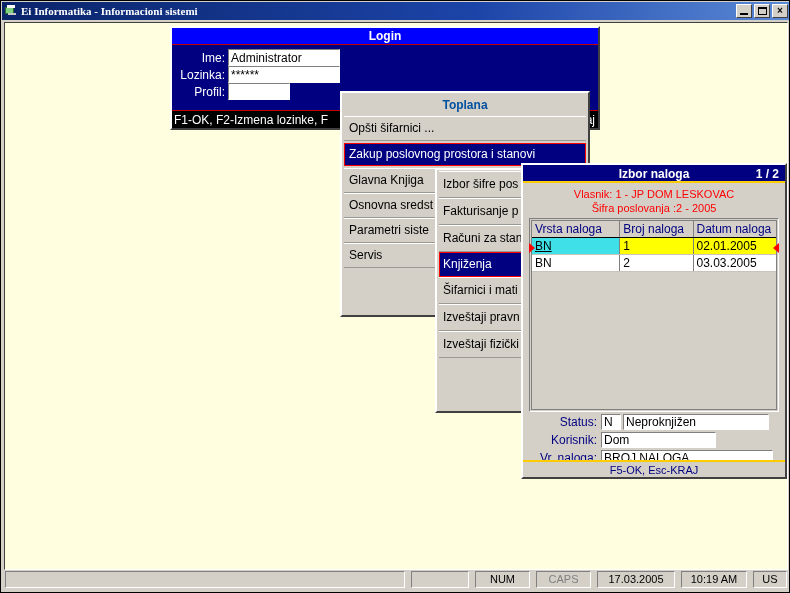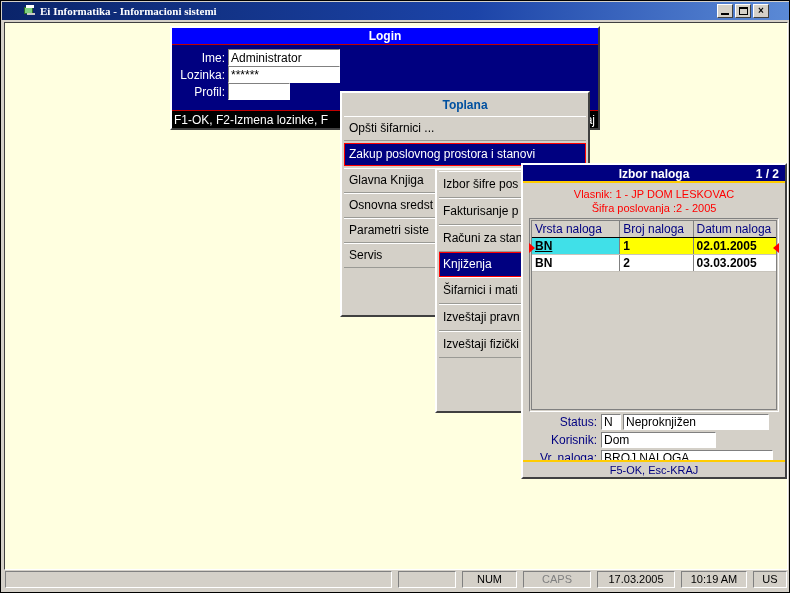--- a/index.html
+++ b/index.html
@@ -22,21 +22,21 @@
   }
 
   
   #titlebar {
     position: absolute;
     left: 1px; top: 1px;
     width: 788px; height: 18px;
     background: linear-gradient(to right, #0a246a 0%, #1c44a8 60%, #5b8ad6 100%);
     display: flex;
     align-items: center;
-    padding: 0 19px;
+    padding: 0 0;
   }
   #titlebar .tb-icon {
     width: 14px; height: 14px;
     margin: 0 3px 0 2px;
     position: relative;
     flex: 0 0 auto;
   }
   #titlebar .tb-title {
     color: #ffffff;
     font-size: 11px;
@@ -323,21 +323,20 @@
     white-space: nowrap;
   }
   table.grid th:last-child { border-right: none; }
   table.grid td {
     background: #ffffff;
     color: #000000;
     padding: 1px 3px;
     border-right: 1px solid #808080;
     border-bottom: 1px solid #c8c4bc;
     white-space: nowrap;
-    font-weight: bold;
   }
   table.grid td:last-child { border-right: none; }
   table.grid tr.current td { background: #ffff00; }
   table.grid tr.current td.firstcol {
     background: #40e0e8;
   }
   table.grid tr.current td.firstcol span { text-decoration: underline; }
   .row-marker-l, .row-marker-r {
     position: absolute;
     width: 0; height: 0;
@@ -560,19 +559,19 @@
       </div>
       <div id="izbor-statusbar">F5-OK,  Esc-KRAJ</div>
     </div>
 
   </div>
 
   <div id="statusbar">
     <span class="sb-panel grow"></span>
     <span class="sb-panel" style="width:58px"></span>
     <span class="sb-panel" style="width:55px">NUM</span>
-    <span class="sb-panel dim" style="width:68px">CAPS</span>
+    <span class="sb-panel dim" style="width:55px">CAPS</span>
     <span class="sb-panel" style="width:78px">17.03.2005</span>
     <span class="sb-panel" style="width:66px">10:19 AM</span>
     <span class="sb-panel" style="width:34px">US</span>
   </div>
 
 </div>
 
 </body></html>

